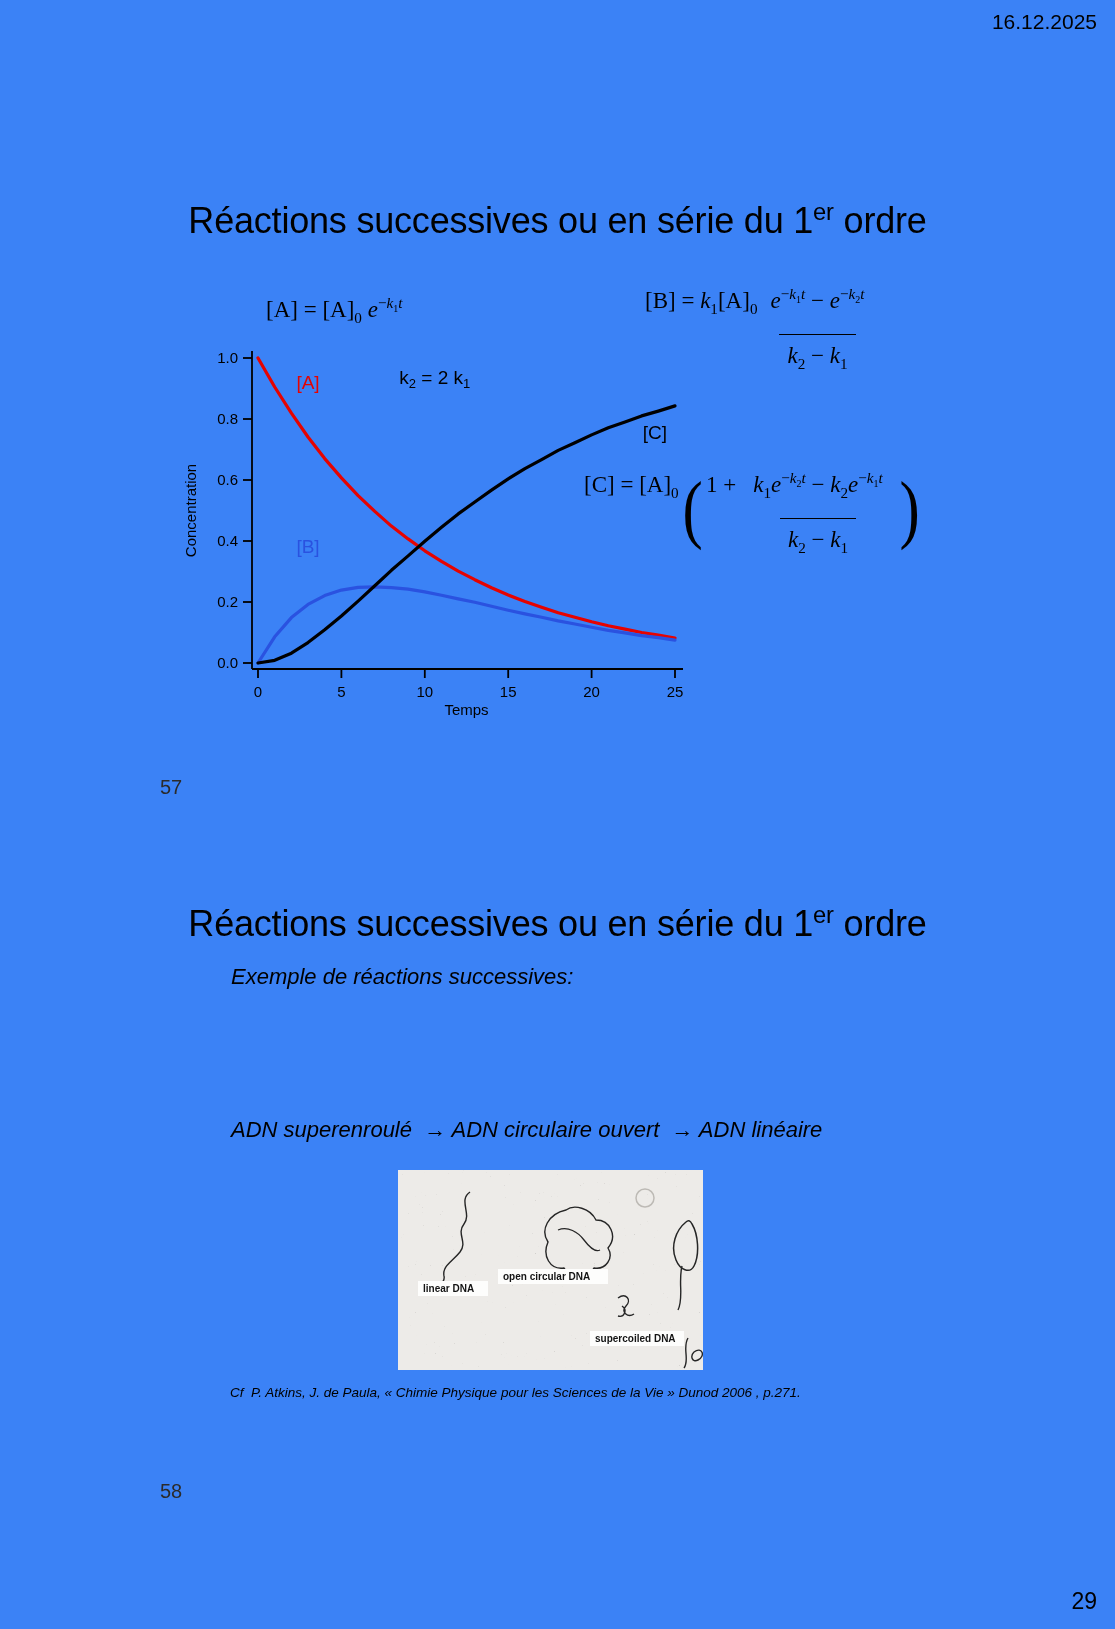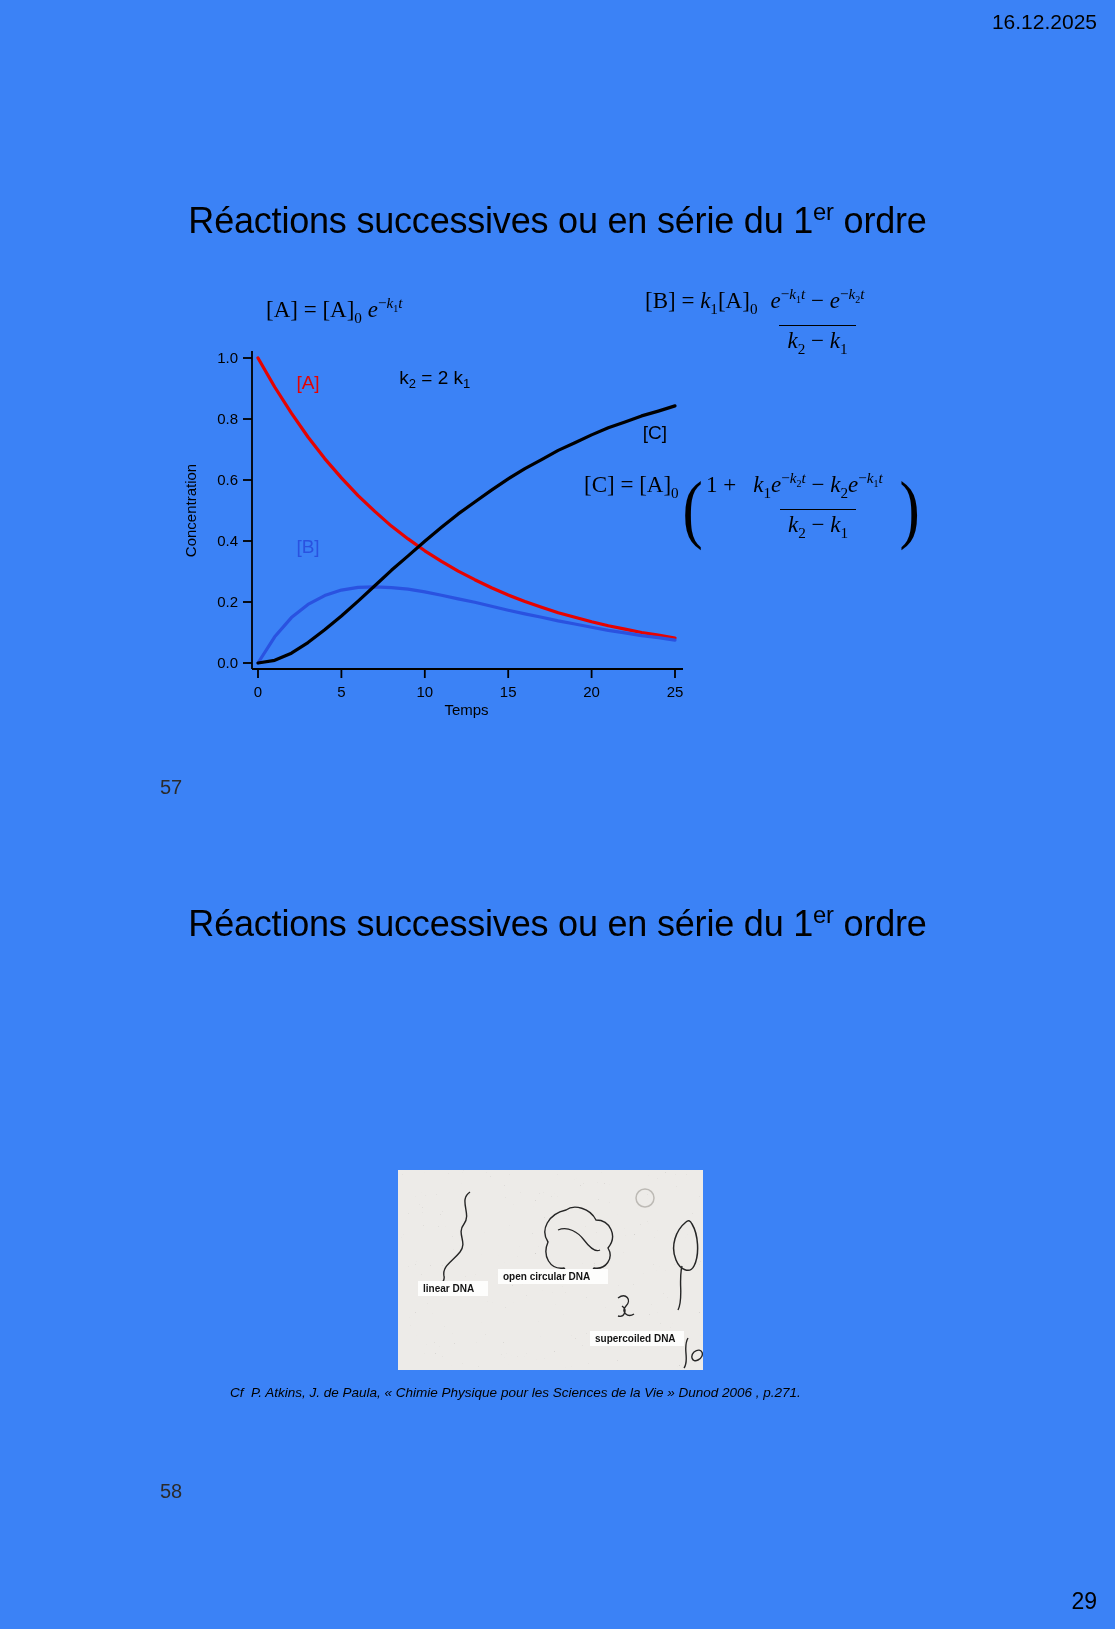--- a/index.html
+++ b/index.html
@@ -11,21 +11,21 @@
   .slidenum{left:160px;font-size:20px;color:#2b2b2b;margin-top:30px;}
   .slide-title{left:0;width:1075px;text-align:center;font-size:36px;letter-spacing:-0.2px;margin-left:20px;}
   .formula{position:absolute;font-family:Liberation Serif, serif;font-size:23px;
            white-space:nowrap;display:flex;align-items:flex-start;}
   .formula i{font-style:italic;}
   sup{font-size:66%;vertical-align:super;line-height:0;}
   sub{font-size:66%;vertical-align:sub;line-height:0;}
   .frac{display:inline-flex;flex-direction:column;align-items:center;text-align:center;
         margin:0 5px;vertical-align:middle;}
   .frac .num{padding:0 8px 10px;}
-  .frac .den{border-top:1.7px solid #000;padding:2px 8px 0;margin-top:1px;}
+  .frac .den{border-top:1.7px solid #000;padding:8px 8px 0;margin-top:10px;}
   .bigp{font-size:76px;font-weight:300;line-height:0.95;transform:scaleX(.8);margin:0 1px;}
   .inner-pre{margin-right:4px;}
   .body-it{position:absolute;left:231px;font-style:italic;font-size:22px;white-space:pre;}
   .citation{position:absolute;left:230px;font-style:italic;font-weight:normal;font-size:13.5px;white-space:pre;}
   #chart-svg{position:absolute;left:180px;top:343px;}
   #chart-svg text{font-family:"Liberation Sans",sans-serif;}
   #dna-svg{position:absolute;left:398px;top:1170px;}
   #dna-svg text{font-family:"Liberation Sans",sans-serif;font-size:10px;font-weight:600;fill:#141414;}
 </style>
 </head>
@@ -95,20 +95,22 @@
       <span class="num"><i>k</i><sub>1</sub><i>e</i><sup>−<i>k</i><sub>2</sub><i>t</i></sup> − <i>k</i><sub>2</sub><i>e</i><sup>−<i>k</i><sub>1</sub><i>t</i></sup></span>
       <span class="den"><i>k</i><sub>2</sub> − <i>k</i><sub>1</sub></span>
     </span>
     <span class="bigp">)</span>
   </div>
 
   <div class="abs slidenum" style="top:746px">57</div>
 
   <div class="abs slide-title" style="top:903px">Réactions successives ou en série du 1<sup>er</sup> ordre</div>
 
+  <div class="body-it" style="top:964px">Exemple de réactions successives:</div>
+  <div class="body-it" style="top:1117px">ADN superenroulé  → ADN circulaire ouvert  → ADN linéaire</div>
 
   <svg id="dna-svg" width="305" height="200" viewBox="0 0 305 200">
     <defs>
       <filter id="grain" x="0" y="0" width="100%" height="100%">
         <feTurbulence type="fractalNoise" baseFrequency="0.9" numOctaves="2" seed="7" stitchTiles="stitch"></feTurbulence>
         <feColorMatrix type="matrix" values="0 0 0 0 0.32  0 0 0 0 0.31  0 0 0 0 0.30  -1.35 -1.35 -1.35 2.05 0"></feColorMatrix>
       </filter>
     </defs>
     <rect x="0" y="0" width="305" height="200" fill="#edebe8"></rect>
     <rect x="0" y="0" width="305" height="200" filter="url(#grain)" opacity="0.85"></rect>

